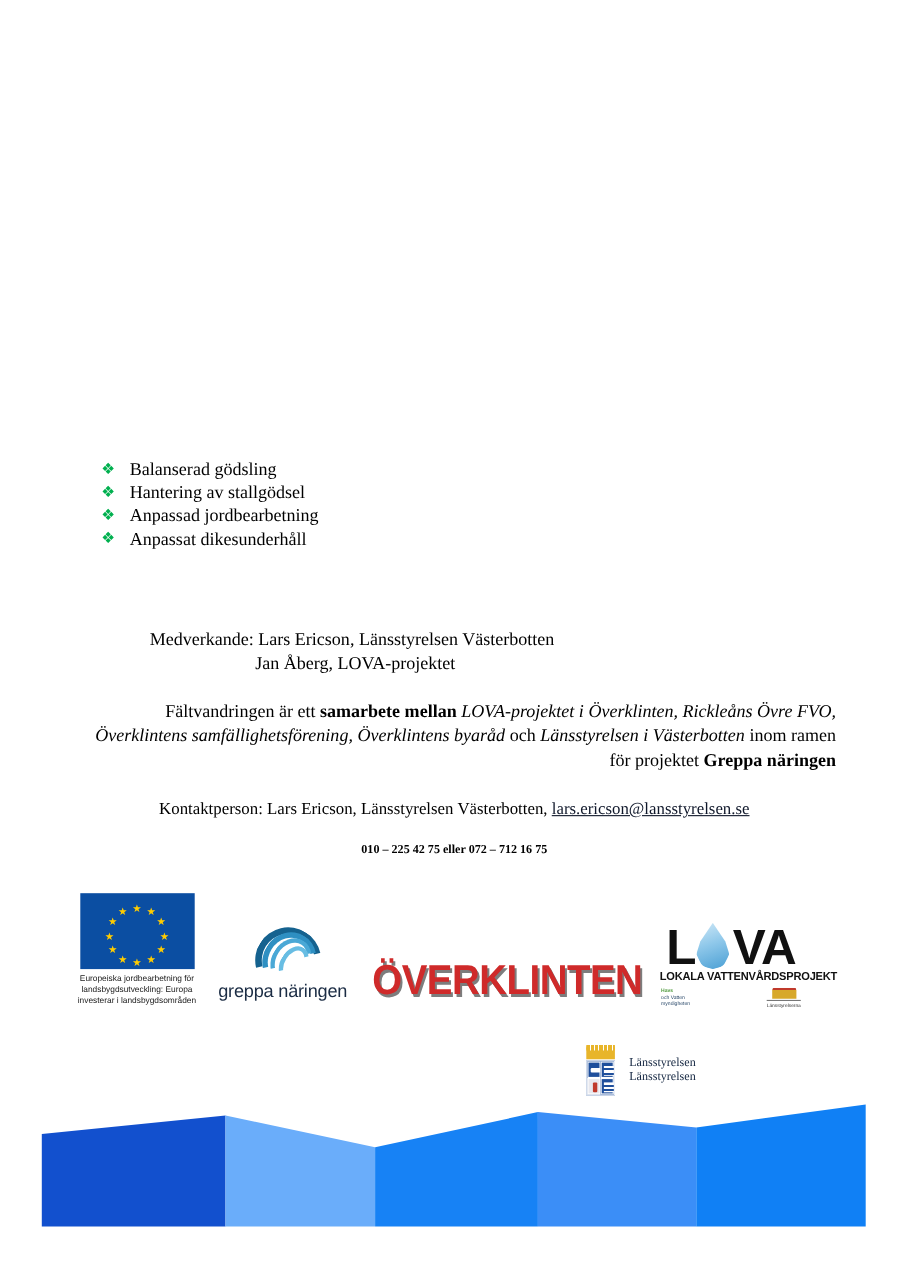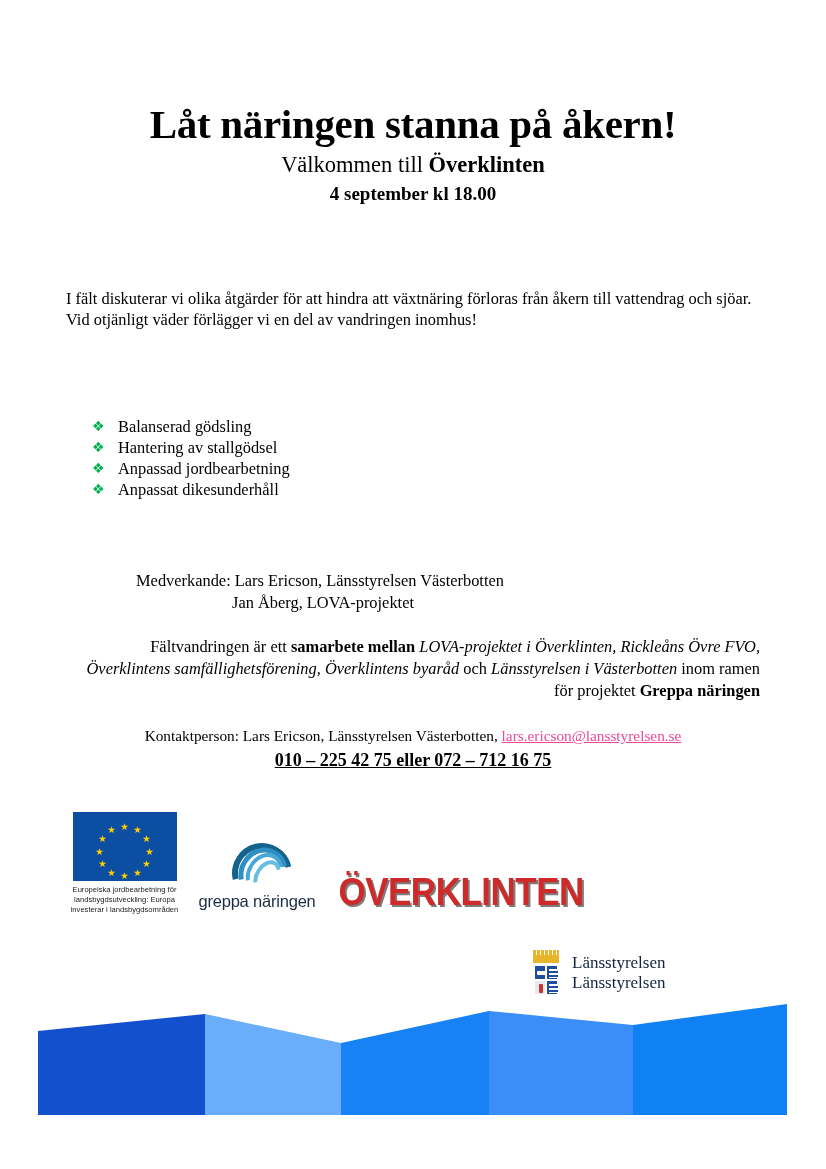--- a/index.html
+++ b/index.html
@@ -135,29 +135,28 @@
   .contact {
     position: absolute;
     left: 0;
     top: 726px;
     width: 826px;
     text-align: center;
     font-size: 15.3px;
     line-height: 1.35;
   }
   .contact .email {
-    color: #ec4899;
+    color: #0f172a;
     text-decoration: underline;
   }
   .contact .phone {
     font-weight: bold;
-    font-size: 18px;
+    font-size: 11px;
     display: block;
-    margin-top: 1px;
-    text-decoration: underline;
+    margin-top: 18px;
   }
 
   
   .logo-eu {
     position: absolute;
     left: 62px;
     top: 812px;
     width: 125px;
   }
   .eu-flag {
@@ -388,47 +387,41 @@
   .lst-man::after {
     content: "";
     position: absolute;
     left: 4px; top: 3px;
     width: 4px; height: 9px;
     background: #c0392b;
     border-radius: 1px;
   }
   .lst-words {
     font-family: "Liberation Serif", serif;
-    font-size: 17px;
+    font-size: 11px;
     line-height: 1.2;
     color: #12243f;
   }
 
   
   .band {
     position: absolute;
     left: 0;
     top: 995px;
     width: 826px;
     height: 130px;
   }
 </style>
 </head>
 <body>
 
 <div class="page">
 
-  <div class="heading-block">
-    <div class="main-title">Låt näringen stanna på åkern!</div>
-    <div class="subtitle-1"><span>Välkommen till </span><b>Överklinten</b></div>
-    <div class="subtitle-2">4 september kl 18.00</div>
-  </div>
 
   <div class="body-col">
-    <p class="para">I fält diskuterar vi olika åtgärder för att hindra att växtnäring förloras från åkern till vattendrag och sjöar. Vid otjänligt väder förlägger vi en del av vandringen inomhus!</p>
   </div>
 
   <ul class="bullets">
     <li class="bullet-row">
       <span class="bullet-glyph">❖</span>
       <span class="bullet-text">Balanserad gödsling</span>
     </li>
     <li class="bullet-row">
       <span class="bullet-glyph">❖</span>
       <span class="bullet-text">Hantering av stallgödsel</span>
@@ -484,20 +477,38 @@
       <div class="greppa-arc g-arc3"></div>
       <div class="greppa-arc g-arc4"></div>
     </div>
     <div class="greppa-text">greppa näringen</div>
   </div>
 
   <div class="logo-overklinten">
     <div class="ok-text">ÖVERKLINTEN</div>
   </div>
 
+  <div class="logo-lova">
+    <div class="lova-word">
+      <span>L</span><span style="visibility:hidden">O</span><span>VA</span>
+      <span class="lova-drop"></span>
+    </div>
+    <div class="lova-sub">LOKALA VATTENVÅRDSPROJEKT</div>
+    <div class="lova-foot">
+      <div class="lova-hav">
+        <div class="hav-green">Havs</div>
+        <div>och Vatten</div>
+        <div>myndigheten</div>
+      </div>
+      <div class="lova-lst">
+        <div class="lova-lst-crown"></div>
+        <div class="lova-lst-txt">Länsstyrelserna</div>
+      </div>
+    </div>
+  </div>
 
   <div class="logo-lst">
     <div class="lst-arms">
       <div class="lst-crown"></div>
       <div class="lst-shield">
         <div class="lst-q">
             <div class="lst-reindeer"></div>
             <div class="lst-bars"></div>
           </div>
         <div class="lst-q">

